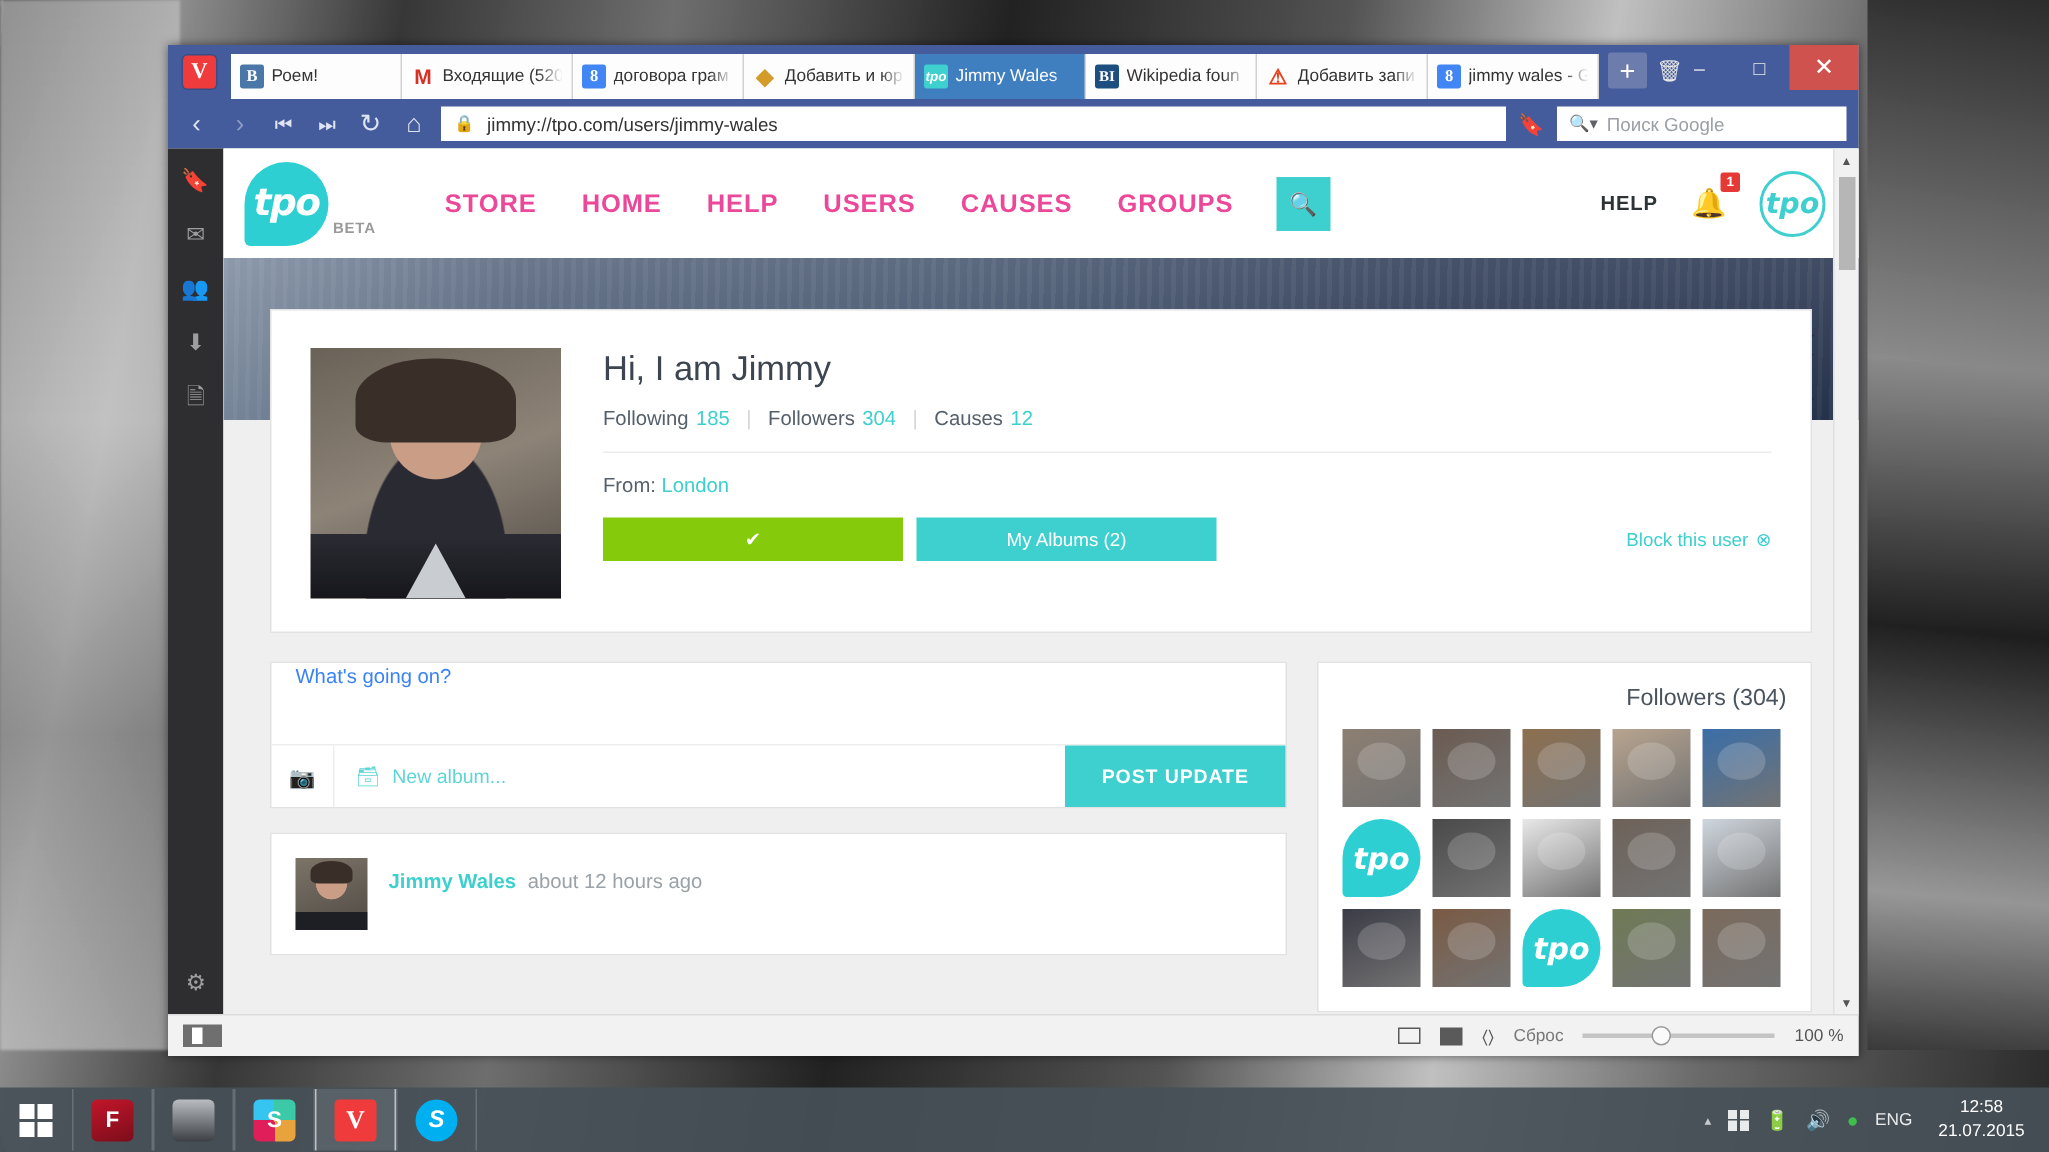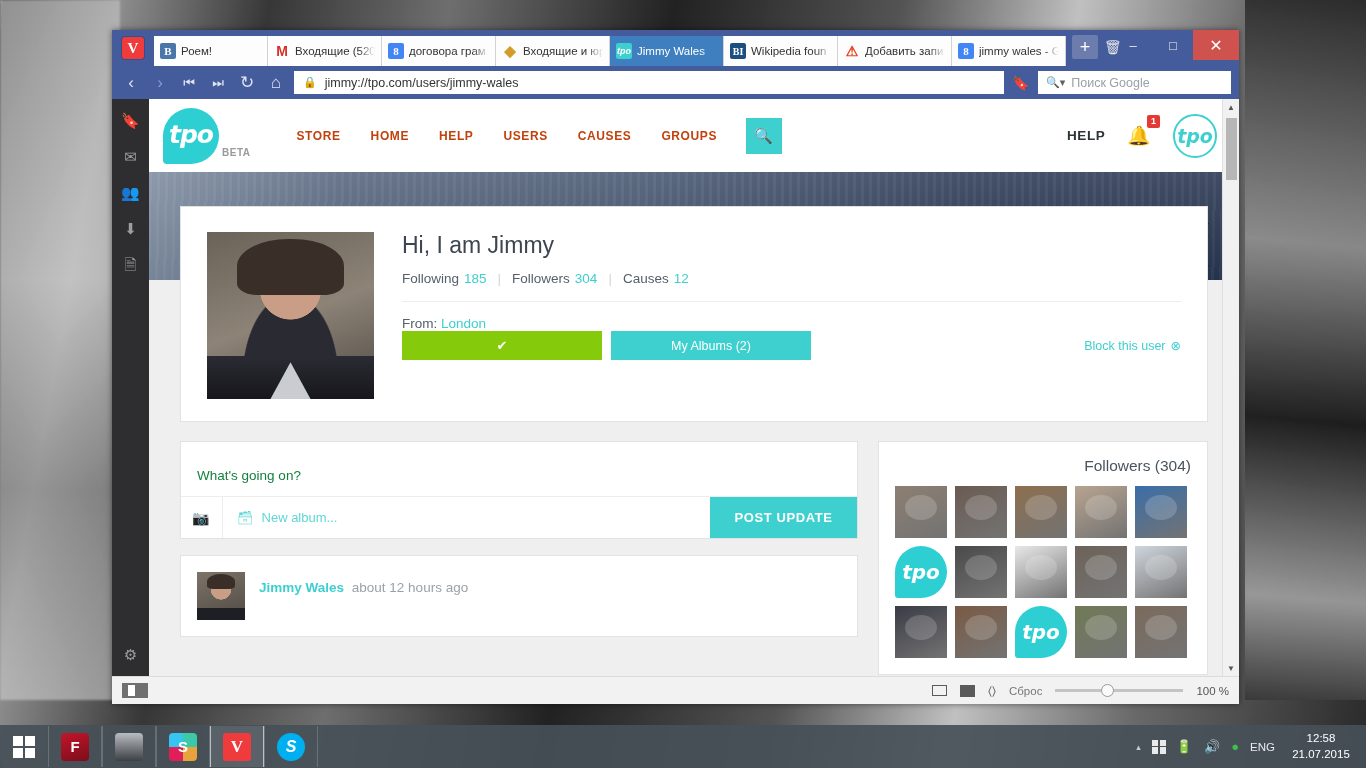--- a/index.html
+++ b/index.html
@@ -134,21 +134,21 @@
     border-radius:50% 50% 50% 4px;
   }
   .logo .txt{
     position:absolute; inset:0; display:flex; align-items:center; justify-content:center;
     color:#fff; font-size:25px; font-weight:bold; font-style:italic;
     font-family:"DejaVu Sans", sans-serif; letter-spacing:-1px; padding-bottom:2px;
   }
   .beta{ font-size:10px; color:#9a9a9a; font-weight:bold; letter-spacing:.5px; padding-bottom:6px;margin-top:36px;}
   .mainnav{ display:flex; gap:30px; margin-left:46px; }
   .mainnav a{
-    font-size:12px; font-weight:bold; color:#c2410c; letter-spacing:.6px;
+    font-size:17px; font-weight:bold; color:#ec4899; letter-spacing:.6px;
     text-decoration:none;
   }
   .searchbtn{
     width:36px; height:36px; background:#3ecfcf; margin-left:29px;
     display:flex; align-items:center; justify-content:center; color:#fff; font-size:15px;
   }
   .hdr-right{ margin-left:auto; display:flex; align-items:center; gap:22px; }
   .help{ font-size:13.5px; font-weight:bold; color:#2d3436; letter-spacing:.6px;}
   .bell{ position:relative; color:#3ecfcf; font-size:19px; }
   .badge{
@@ -201,41 +201,41 @@
       background:linear-gradient(180deg,#2b2b33,#16161c); }
   .pphoto .shirt{ position:absolute; left:38%; bottom:0; width:24%; height:22%;
       background:#c9cdd2; clip-path:polygon(50% 0,100% 100%,0 100%); }
 
   .pinfo{ flex:1; min-width:0; }
   .pname{ font-size:23px; color:#3c4550; font-weight:normal; margin-bottom:12px; }
   .pstats{ font-size:13.5px; color:#55606b; display:flex; align-items:center; gap:0; }
   .pstats .sep{ color:#d5d5d5; margin:0 11px; }
   .pstats b{ font-weight:normal; color:#3ecfcf; margin-left:5px; }
   .hr{ border-top:1px solid #ececec; margin:15px 0 14px; }
-  .pfrom{ font-size:13.5px; color:#55606b; }
+  .pfrom{ font-size:13.5px; color:#55606b; margin-bottom:14px;}
   .pfrom a{ color:#3ecfcf; text-decoration:none;}
   .pbio{ font-size:13.5px; color:#55606b; margin-bottom:20px;}
   .pactions{ display:flex; align-items:center; gap:9px; }
   .btn-follow{
     width:200px; height:29px; background:#86ca0c; color:#fff;
     display:flex; align-items:center; justify-content:center; font-size:13px;
   }
   .btn-albums{
     width:200px; height:29px; background:#3ecfcf; color:#fff;
     display:flex; align-items:center; justify-content:center; font-size:12.5px;
   }
   .block{ margin-left:auto; font-size:12.5px; color:#3ecfcf; display:flex; align-items:center; gap:5px;}
 
   .below{ display:flex; gap:20px; margin-top:19px; align-items:flex-start; }
   .colmain{ flex:1; min-width:0; }
   .colside{ width:330px; flex:0 0 330px;text-align:right; }
 
   .composer{ background:#fff; border:1px solid #e2e2e2; }
   .composer .ta{
-    height:54px; padding:26px 16px; font-size:13.5px; color:#15803d;
+    height:54px; padding:1px 16px; font-size:13.5px; color:#3b82f6;
   }
   .composer .row{
     display:flex; align-items:stretch; border-top:1px solid #ededed; height:42px;
   }
   .composer .camera{
     width:42px; display:flex; align-items:center; justify-content:center;
     color:#3ecfcf; font-size:14px; border-right:1px solid #ededed;
   }
   .composer .album{
     flex:1; display:flex; align-items:center; gap:8px; padding:0 14px;
@@ -350,21 +350,21 @@
         <div class="tab">
           <span class="fav gmail">M</span>
           <span class="title">Входящие (520</span>
         </div>
         <div class="tab">
           <span class="fav g">8</span>
           <span class="title">договора грам</span>
         </div>
         <div class="tab">
           <span class="fav shield" style="color: rgb(210, 155, 42); font-size: 15px;">◆</span>
-          <span class="title">Входящие и юр</span>
+          <span class="title">Добавить и юр</span>
         </div>
         <div class="tab active">
           <span class="fav tpo">tpo</span>
           <span class="title">Jimmy Wales</span>
         </div>
         <div class="tab">
           <span class="fav bi">BI</span>
           <span class="title">Wikipedia foun</span>
         </div>
         <div class="tab">

